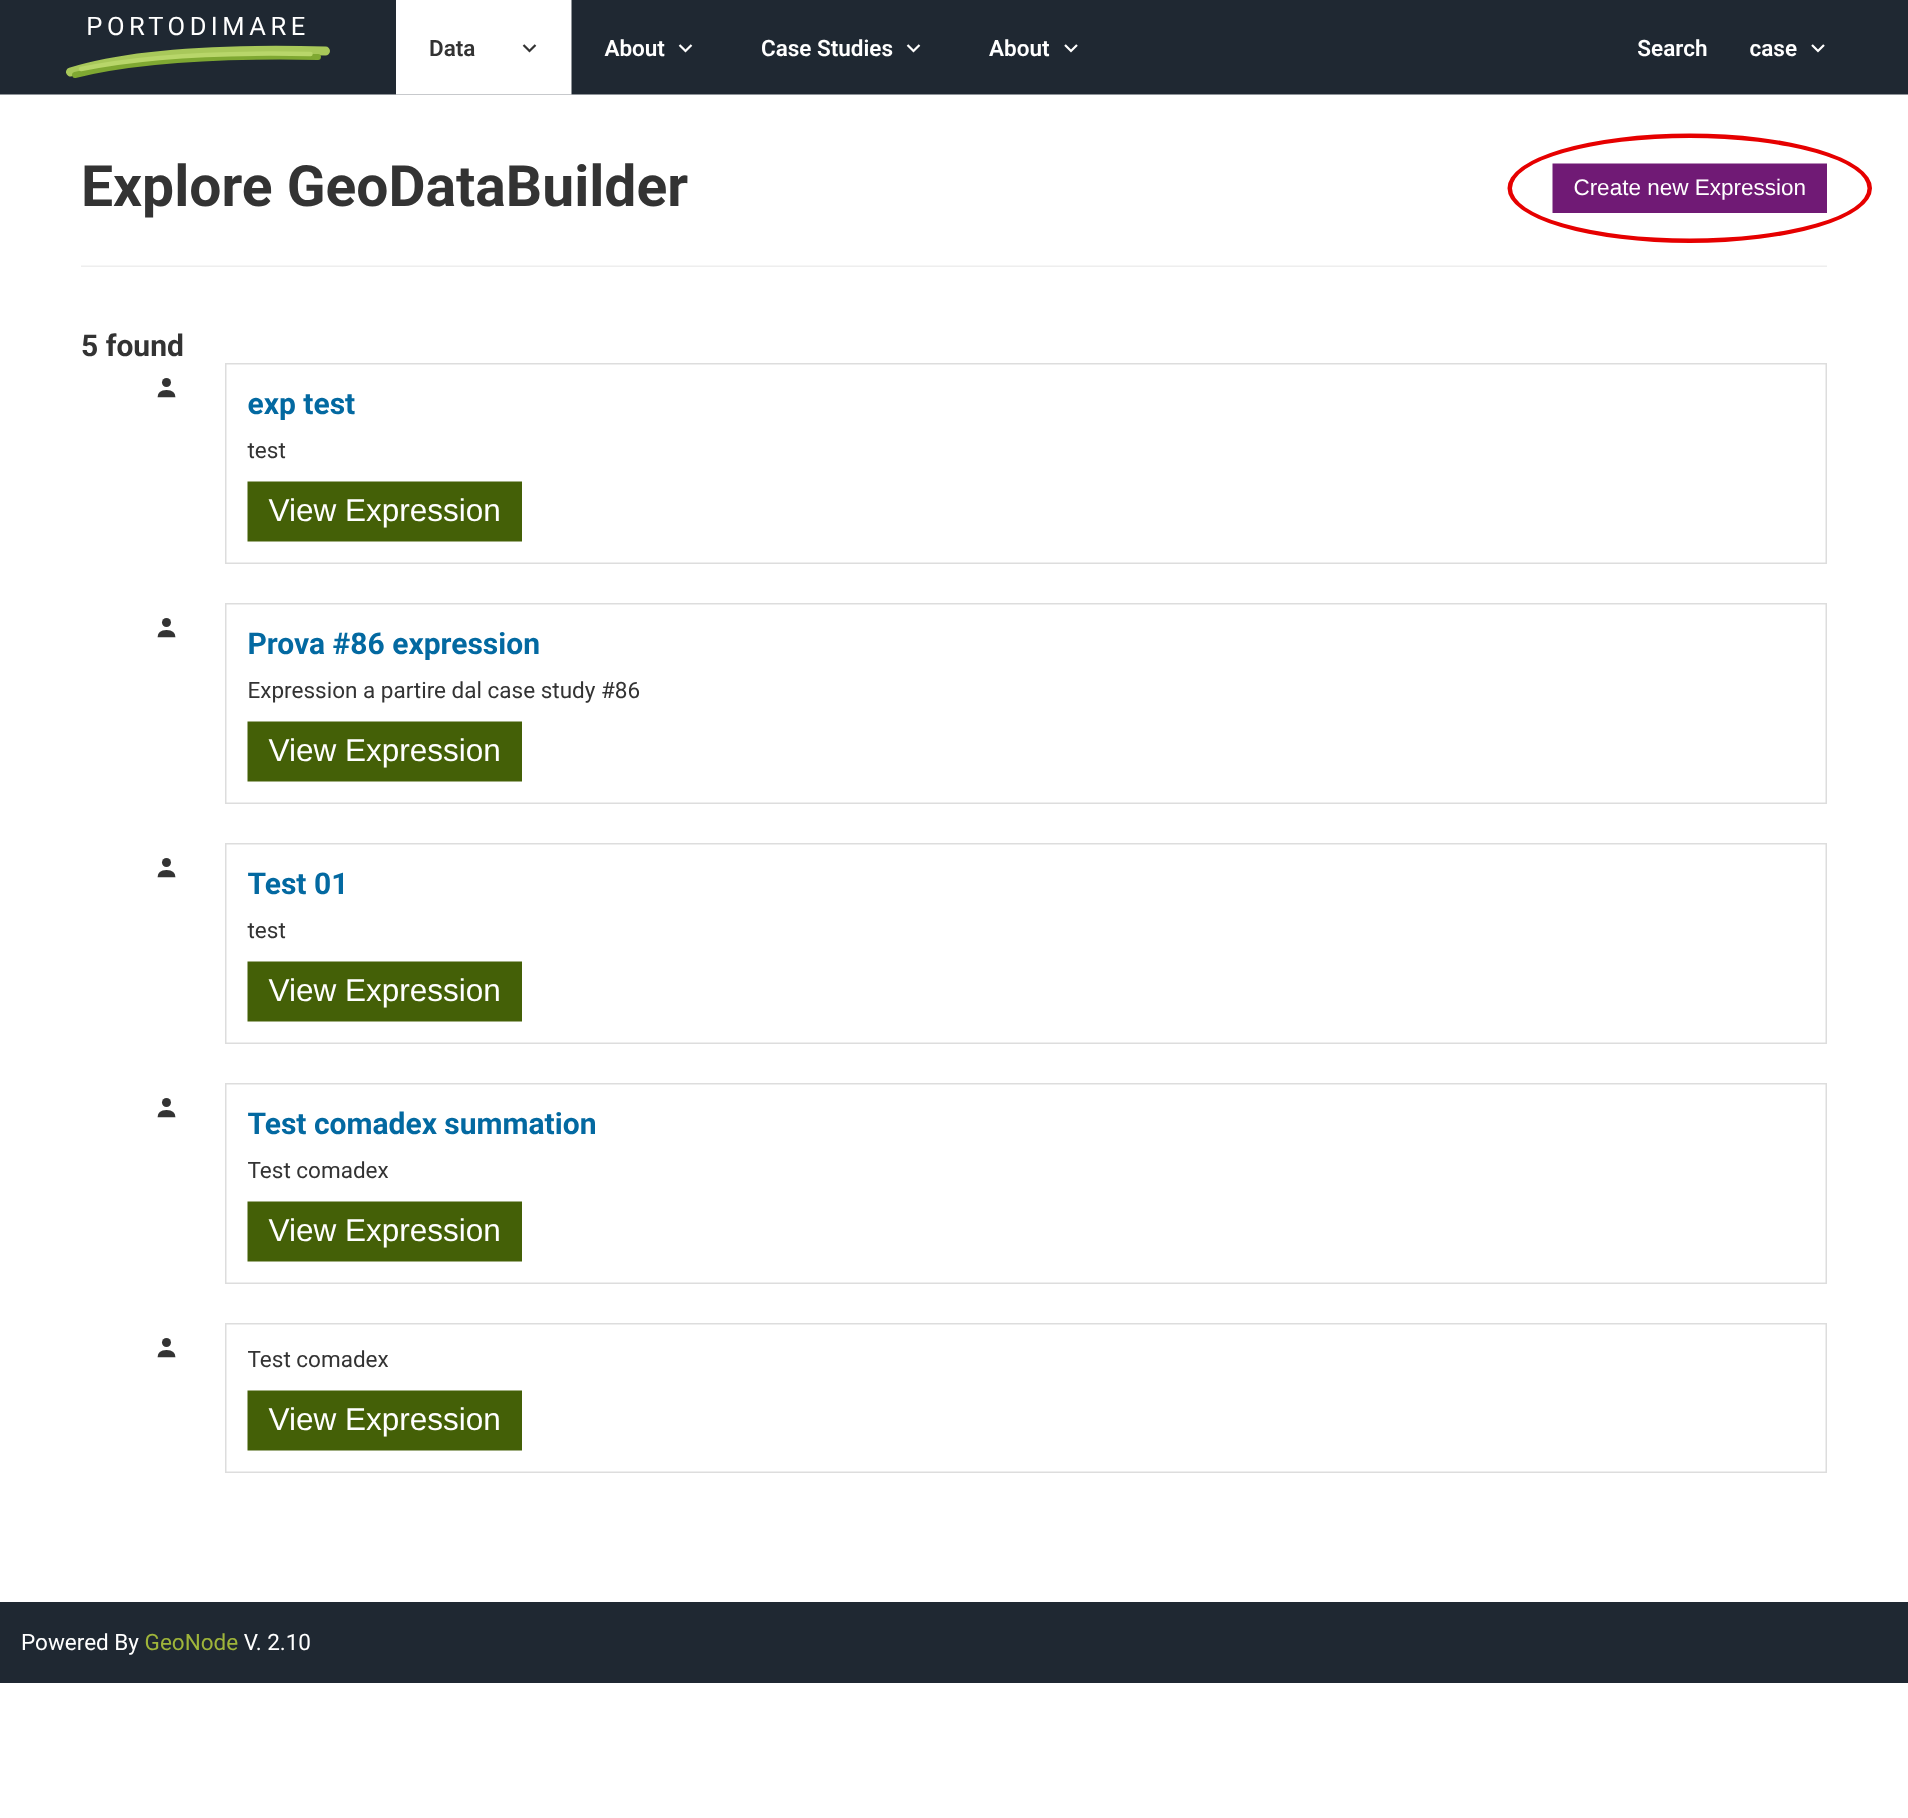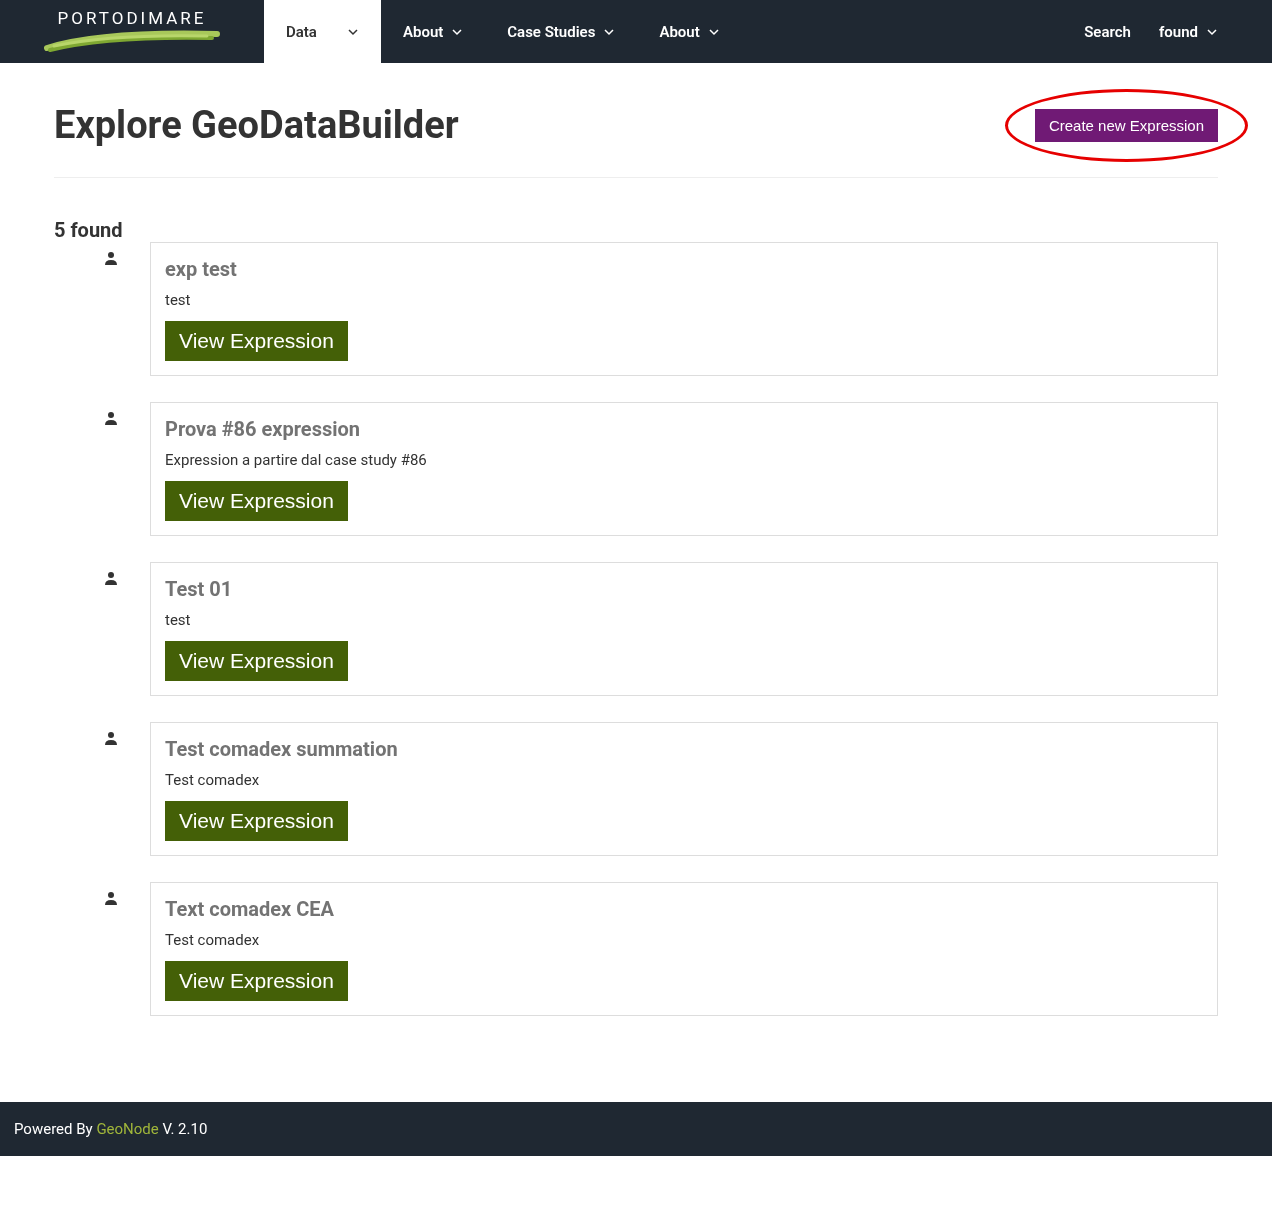--- a/index.html
+++ b/index.html
@@ -135,21 +135,21 @@
       width: 16px;
     }
     .expression-card {
       flex: 1;
       border: 1px solid #ddd;
       padding: 14px;
     }
     .expression-title {
       font-size: 20px;
       font-weight: 700;
-      color: #737373;
+      color: #0369a1;
       margin-bottom: 10px;
     }
     .expression-desc {
       font-size: 15px;
       color: #333;
       margin-bottom: 12px;
     }
     .view-button {
       background: #446007;
       color: #ffffff;
@@ -204,21 +204,21 @@
       <svg class="chevron-down" viewBox="0 0 12 12">
           <path d="M2 4 L6 8 L10 4" stroke="#fff" stroke-width="1.5" fill="none"></path>
         </svg>
     </div>
   </div>
   <div class="nav-right">
     <div class="nav-right-item">
       <span>Search</span>
     </div>
     <div class="nav-right-item">
-      <span>found</span>
+      <span>case</span>
       <svg class="chevron-down" viewBox="0 0 12 12">
           <path d="M2 4 L6 8 L10 4" stroke="#fff" stroke-width="1.5" fill="none"></path>
         </svg>
     </div>
   </div>
 </nav>
 
 <div class="main-content">
   <div class="page-header">
     <h1 class="page-title">Explore GeoDataBuilder</h1>
@@ -289,21 +289,20 @@
     </div>
 
     <div class="expression-item">
       <div class="user-icon-wrapper">
         <svg width="14" height="14" viewBox="0 0 14 14">
             <circle cx="7" cy="4" r="3" fill="#333"></circle>
             <path d="M1 14 Q1 9 7 9 Q13 9 13 14 Z" fill="#333"></path>
           </svg>
       </div>
       <div class="expression-card">
-        <h2 class="expression-title">Text comadex CEA</h2>
         <p class="expression-desc">Test comadex</p>
         <button class="view-button">View Expression</button>
       </div>
     </div>
 
   </div>
 </div>
 
 <footer class="footer">
   <span>Powered By </span><a class="footer-geonode">GeoNode</a><span> V. 2.10</span>

